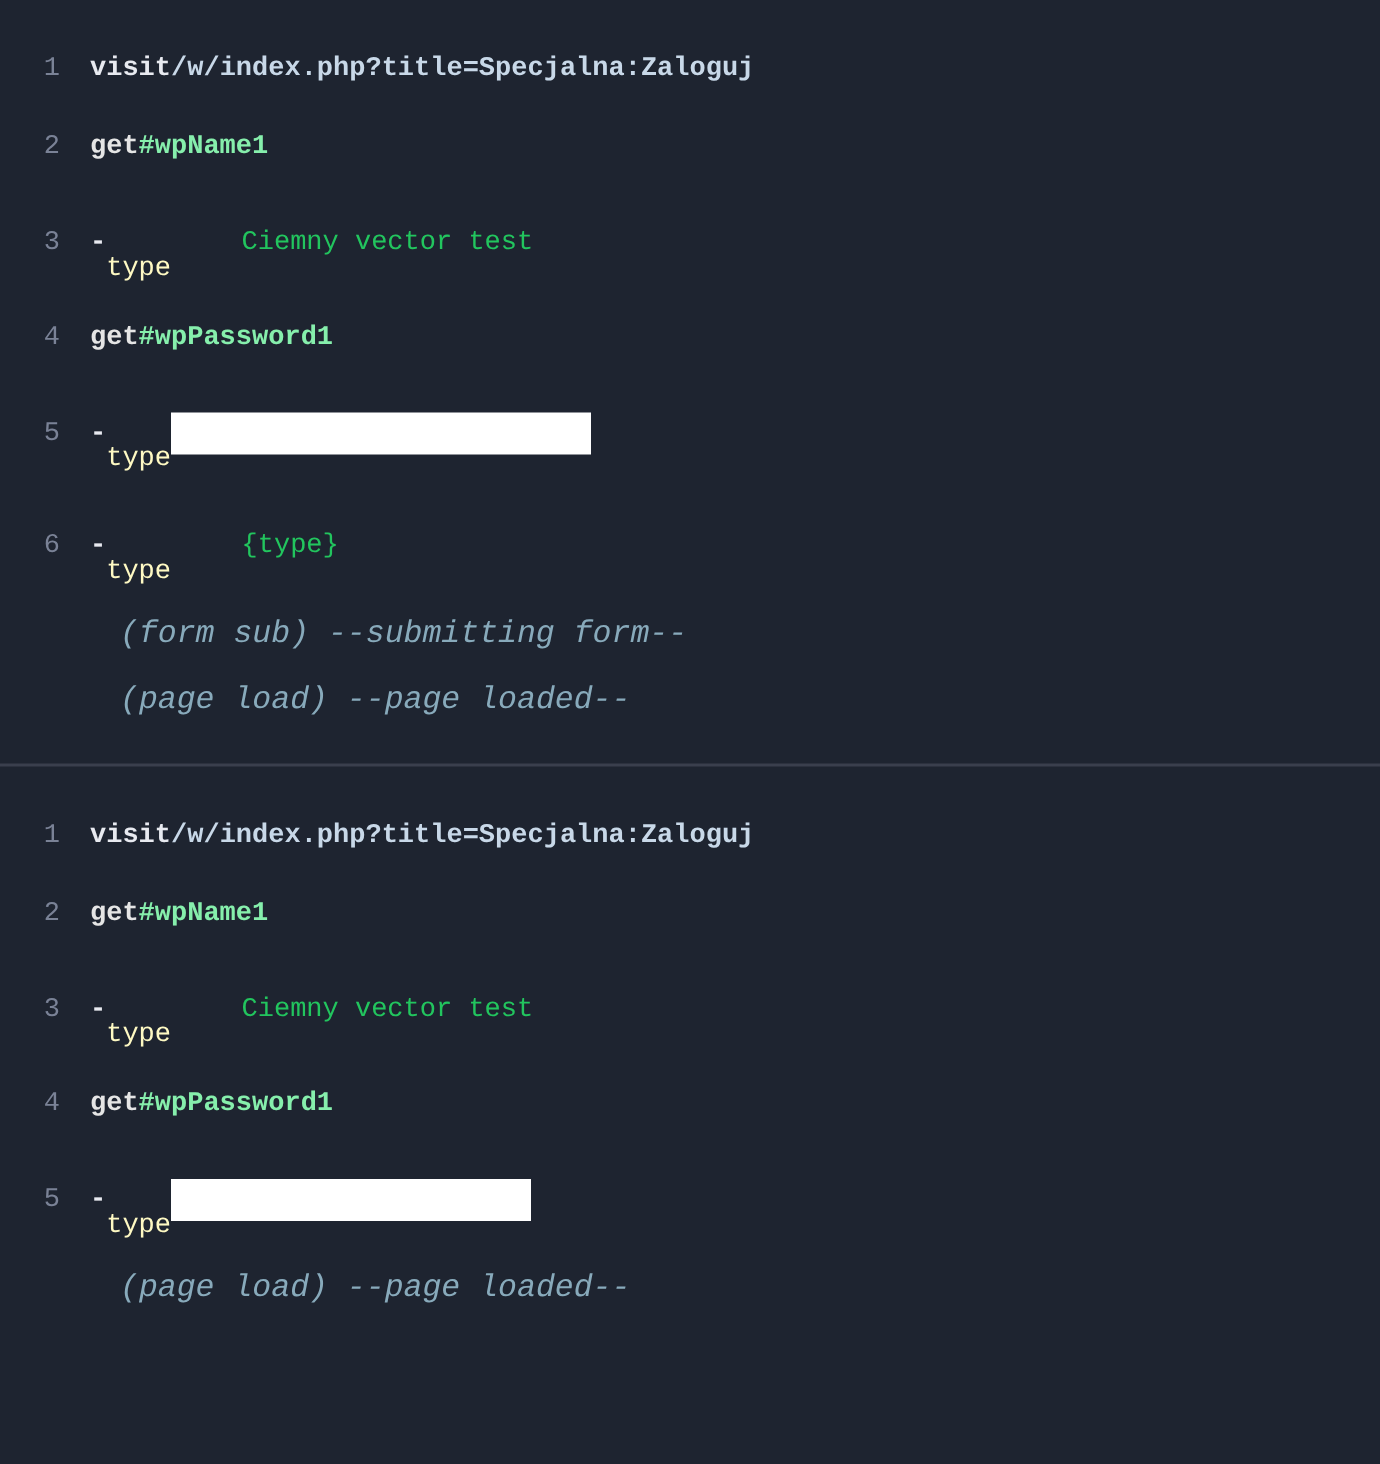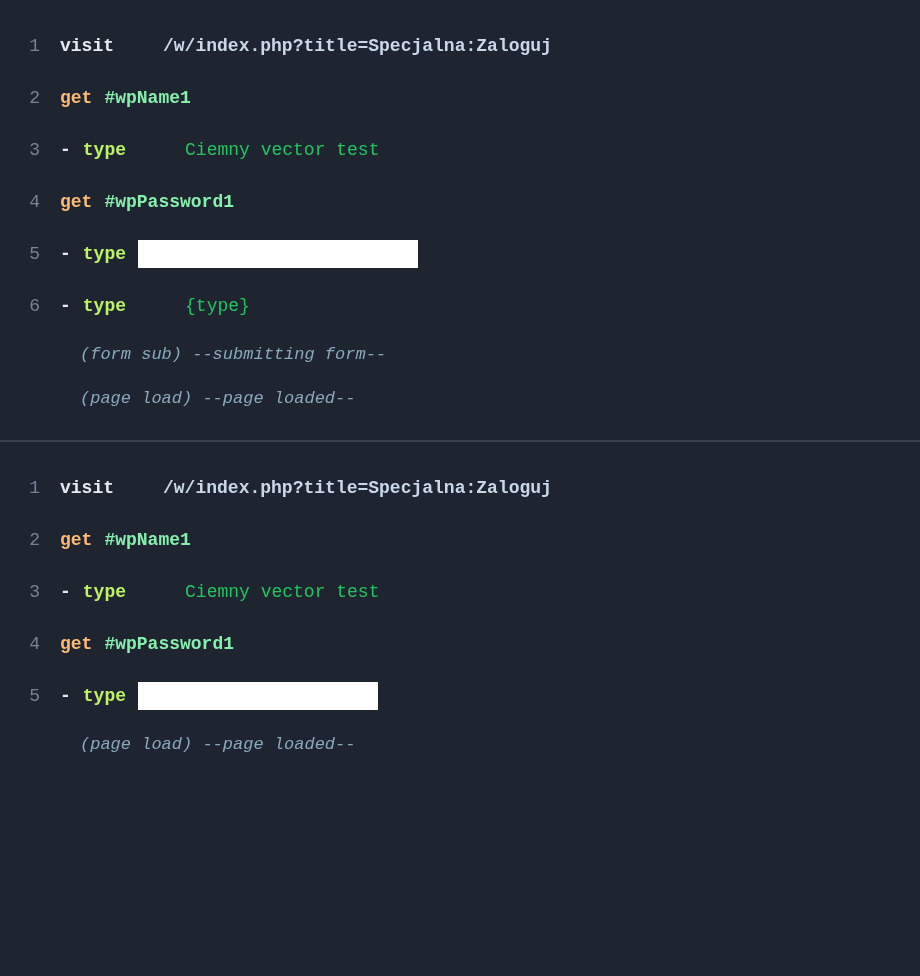--- a/index.html
+++ b/index.html
@@ -40,47 +40,47 @@
       color: #7a8296;
       font-weight: normal;
       flex-shrink: 0;
       font-size: 18px;
     }
 
     .line-content {
       display: flex;
       align-items: center;
       flex-wrap: wrap;
-      gap: 12px;
+      gap: 0;
     }
 
     .kw-visit {
       color: #e8eaf0;
       font-weight: bold;
     }
 
     .kw-get {
-      color: #fdba74;
+      color: #e5e5e5;
       font-weight: bold;
     }
 
     .kw-type {
-      color: #bef264;
-      font-weight: bold;
+      color: #fef9c3;
+      font-weight: normal;
+      margin-top: 35px;
     }
 
     .dash {
       color: #e8eaf0;
       font-weight: bold;
     }
 
     .url-text {
       color: #c8d8e8;
       font-weight: bold;
-      margin-left: 37px;
     }
 
     .selector-text {
       color: #86efac;
       font-weight: bold;
     }
 
     .plain-text {
       color: #22c55e;
       margin-left: 47px;
@@ -105,21 +105,21 @@
     .comment-line {
       display: flex;
       align-items: center;
       padding: 8px 0 8px 80px;
       min-height: 44px;
     }
 
     .comment-text {
       color: #8899aa;
       font-style: italic;
-      font-size: 17px;
+      font-size: 21px;
     }
 
     .comment-keyword {
       color: #88aabb;
       font-style: italic;
       font-weight: normal;
     }
 
     .comment-value {
       color: #88aabb;

